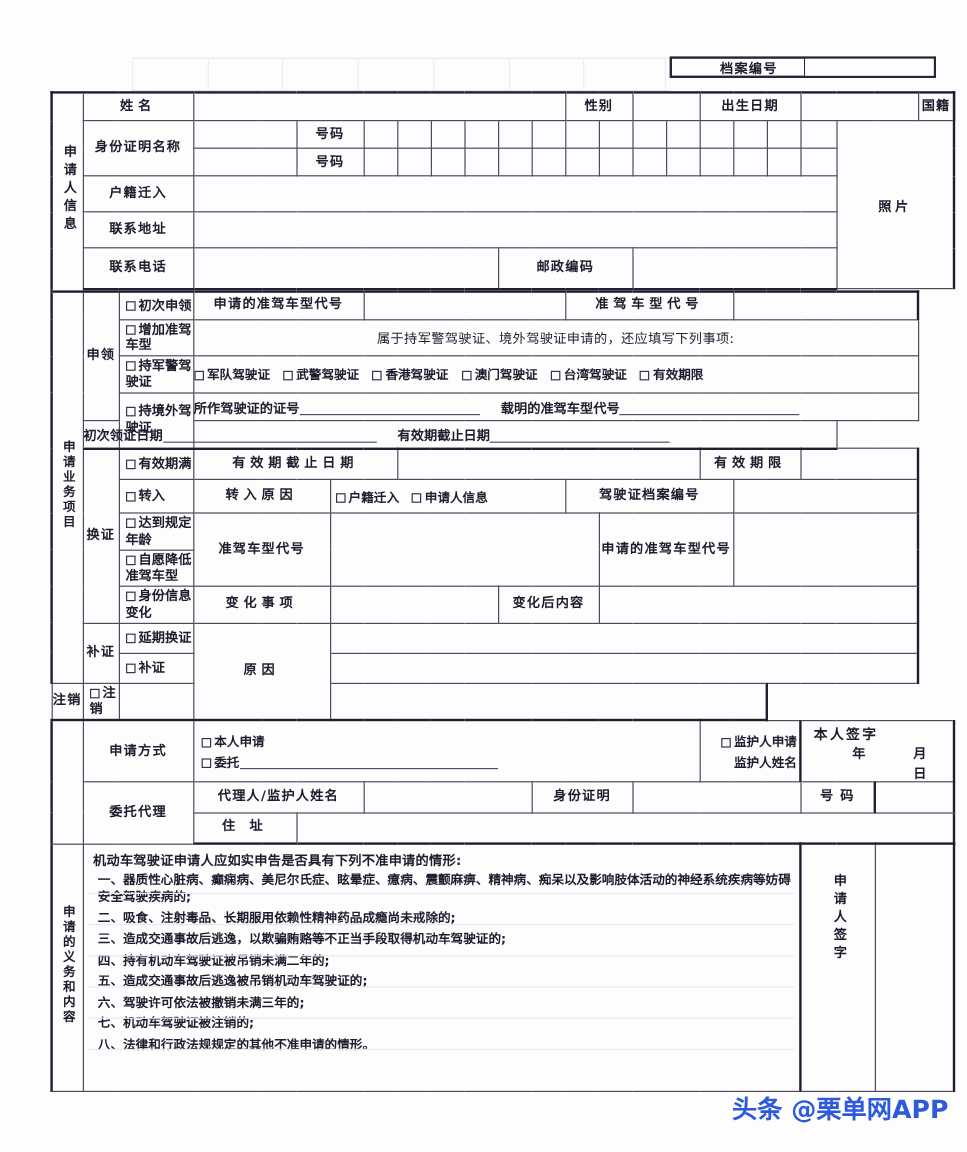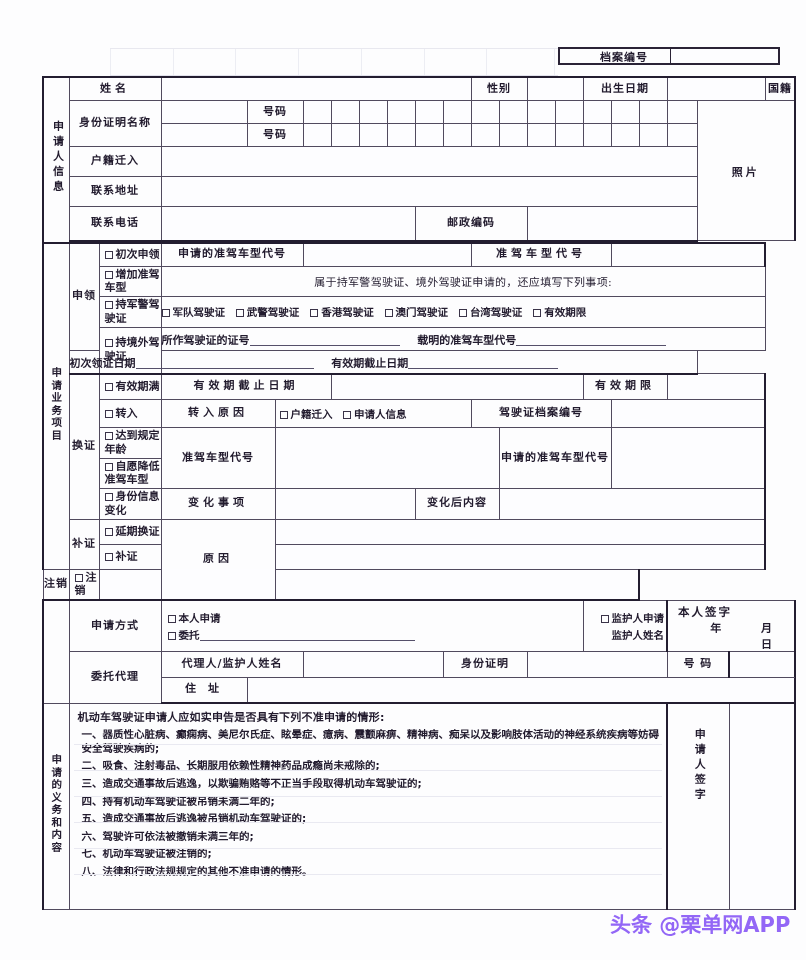--- a/index.html
+++ b/index.html
@@ -244,21 +244,21 @@
     letter-spacing: 2px;
   }
 
   
   .watermark {
     position: absolute;
     left: 610px;
     top: 908px;
     font-size: 21px;
     font-weight: bold;
-    color: #8b5cf6;
+    color: #1d4ed8;
     letter-spacing: 0px;
     white-space: nowrap;
     opacity: .93;
   }
 </style>
 </head>
 <body>
 
 <div class="page">
 

